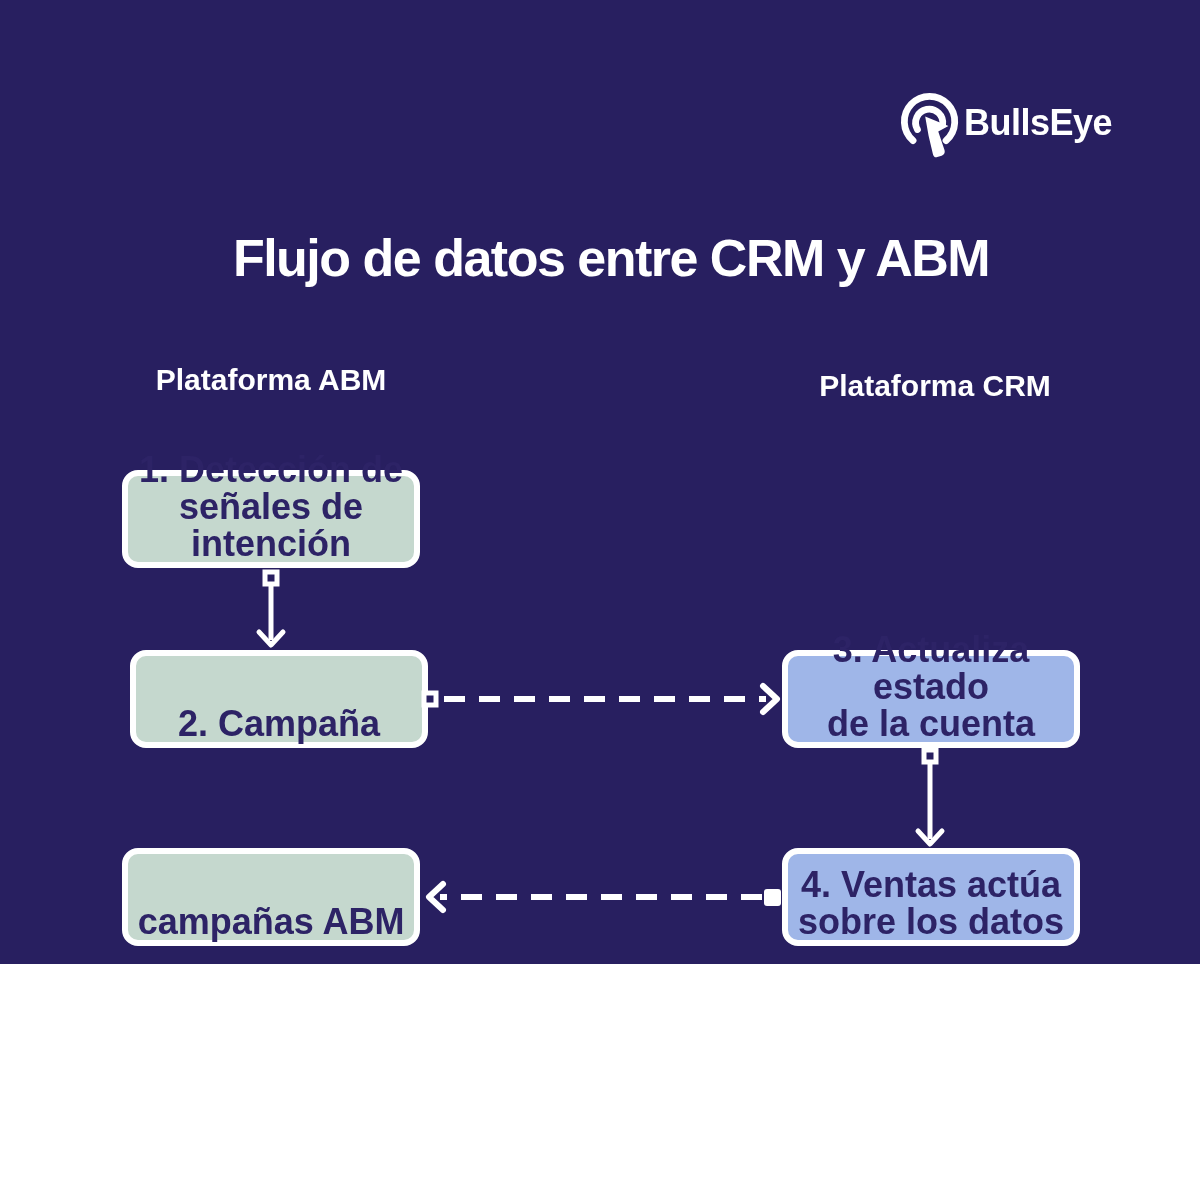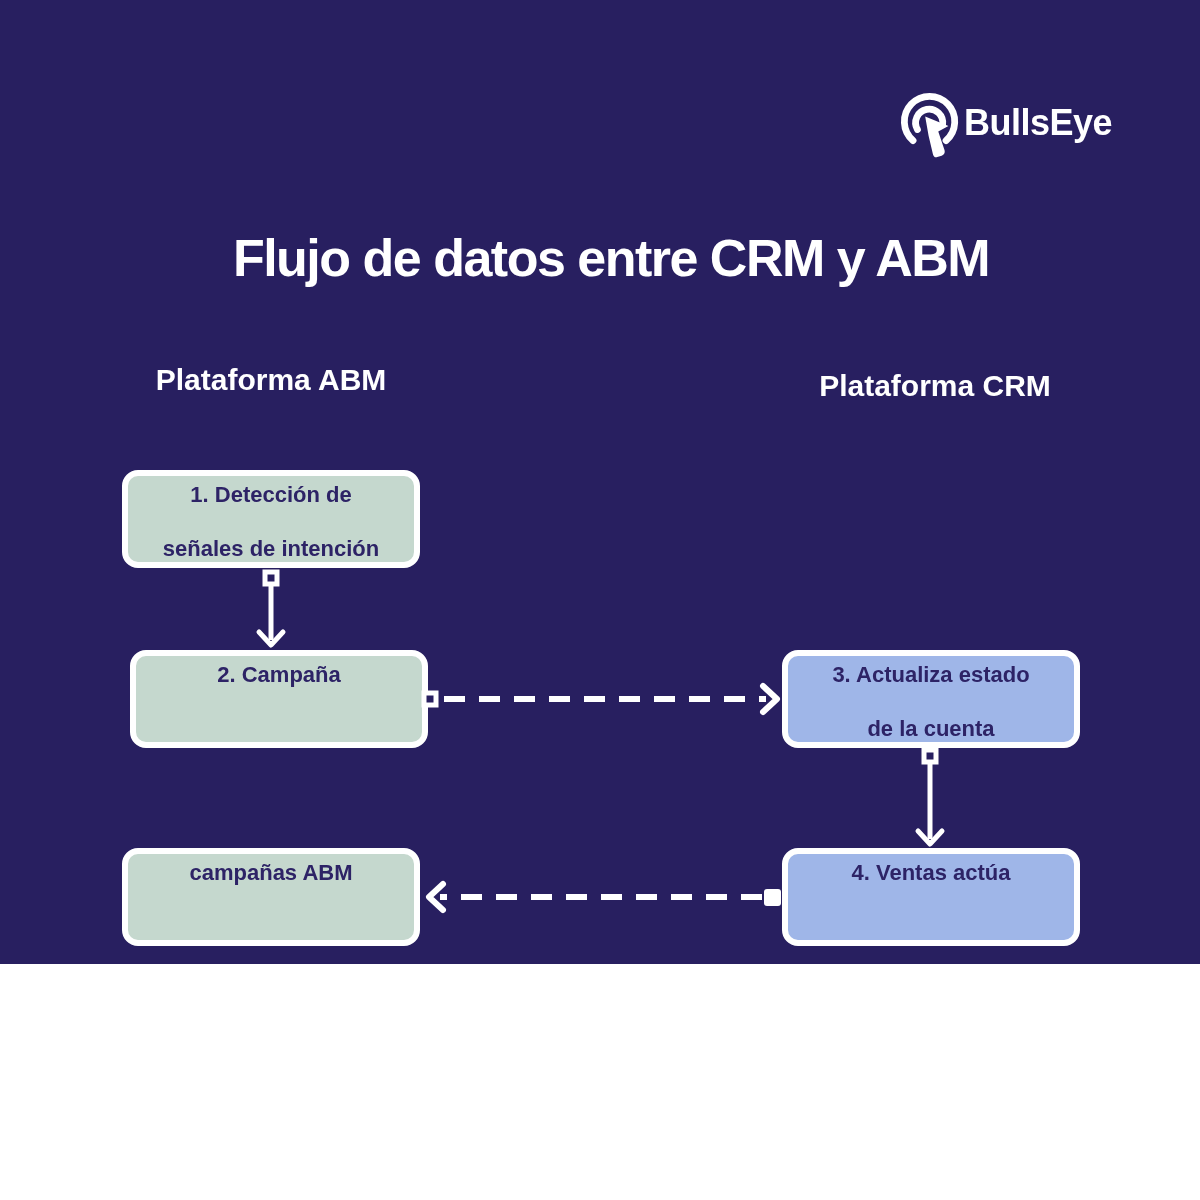--- a/index.html
+++ b/index.html
@@ -30,24 +30,23 @@
   .col-header{
     position:absolute;width:298px;text-align:center;
     color:#fff;font-size:30px;font-weight:700;line-height:36px;
   }
   .col-header.left{left:122px;top:362px;}
   .col-header.right{left:786px;top:368px;}
   
   .node{
     position:absolute;width:298px;height:98px;box-sizing:border-box;
     border:6px solid var(--node-border,#ffffff);border-radius:16px;
-    display:flex;flex-direction:column;justify-content:space-between;align-items:center;
-    color:var(--node-text,#2d2366);font-size:22px;font-weight:700;line-height:37px;
+    display:flex;flex-direction:column;justify-content:flex-end;align-items:center;
+    color:var(--node-text,#2d2366);font-size:36px;font-weight:700;line-height:37px;
     text-align:center;
-    gap:17px;
   }
   .node.green{background:var(--node-green,#c5d8ce);}
   .node.blue{background:var(--node-blue,#9fb6e8);}
   .node-1{left:122px;top:470px;}
   .node-2{left:122px;top:650px;margin-left:8px;}
   .node-3{left:782px;top:650px;}
   .node-4{left:782px;top:848px;}
   .node-5{left:122px;top:848px;}
   
   .edges{position:absolute;left:0;top:0;width:1200px;height:1200px;pointer-events:none;}
@@ -77,20 +76,21 @@
   </div>
   <div class="node green node-2">
     <span>2. Campaña</span>
   </div>
   <div class="node blue node-3">
     <span>3. Actualiza estado</span>
     <span>de la cuenta</span>
   </div>
   <div class="node blue node-4">
     <span>4. Ventas actúa</span>
+    <span>sobre los datos</span>
   </div>
   <div class="node green node-5">
     <span>campañas ABM</span>
   </div>
 
   <svg class="edges" viewBox="0 0 1200 1200">
 
     <g>
       <rect x="265" y="572" width="12" height="12" fill="var(--bg,#281f60)" stroke="#ffffff" stroke-width="5"></rect>
       <line x1="271" y1="584" x2="271" y2="640" stroke="#ffffff" stroke-width="5"></line>

